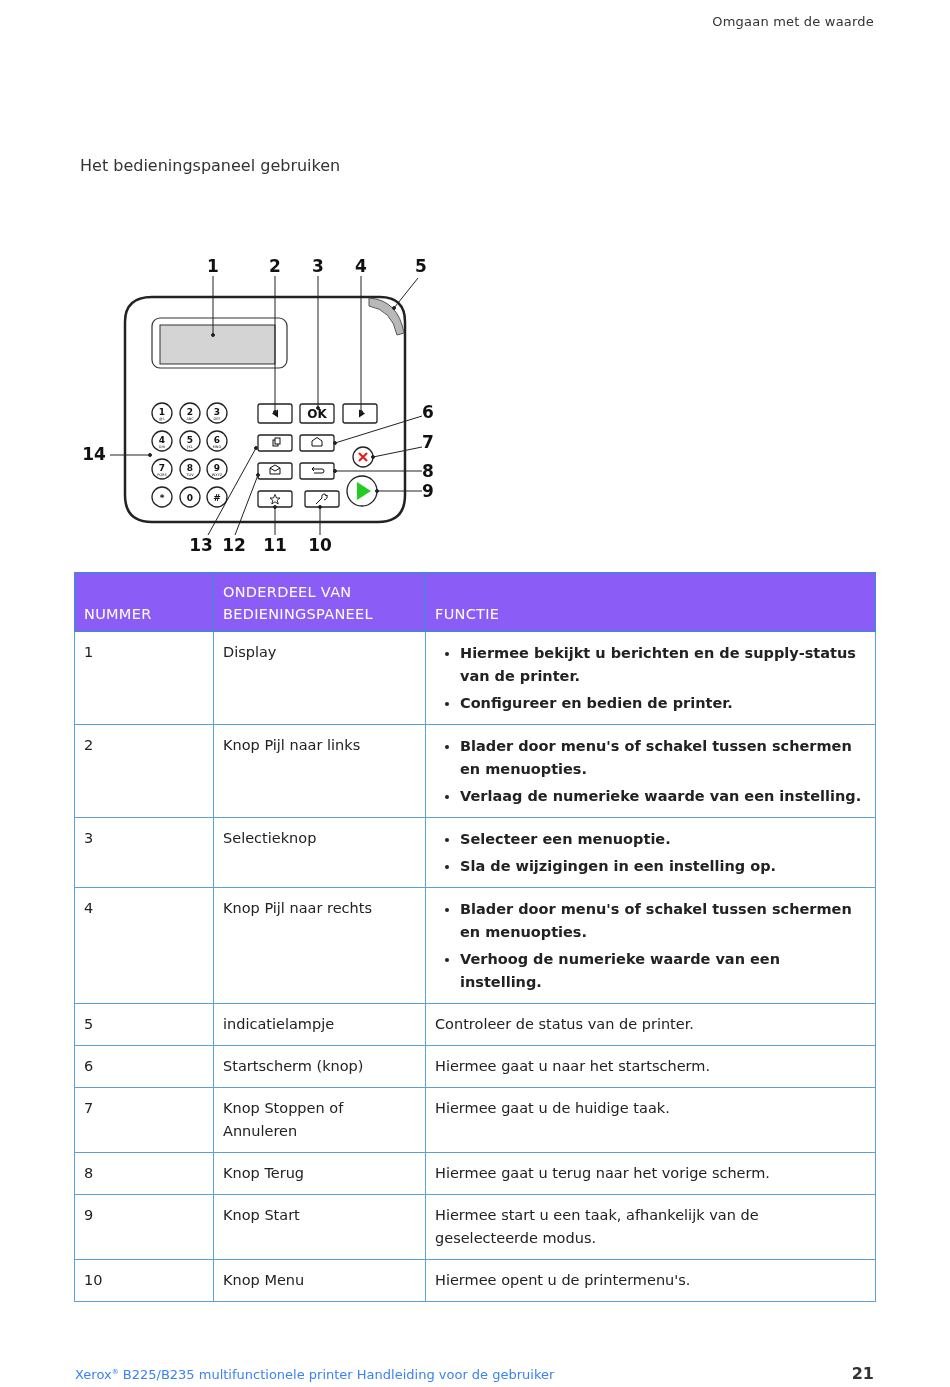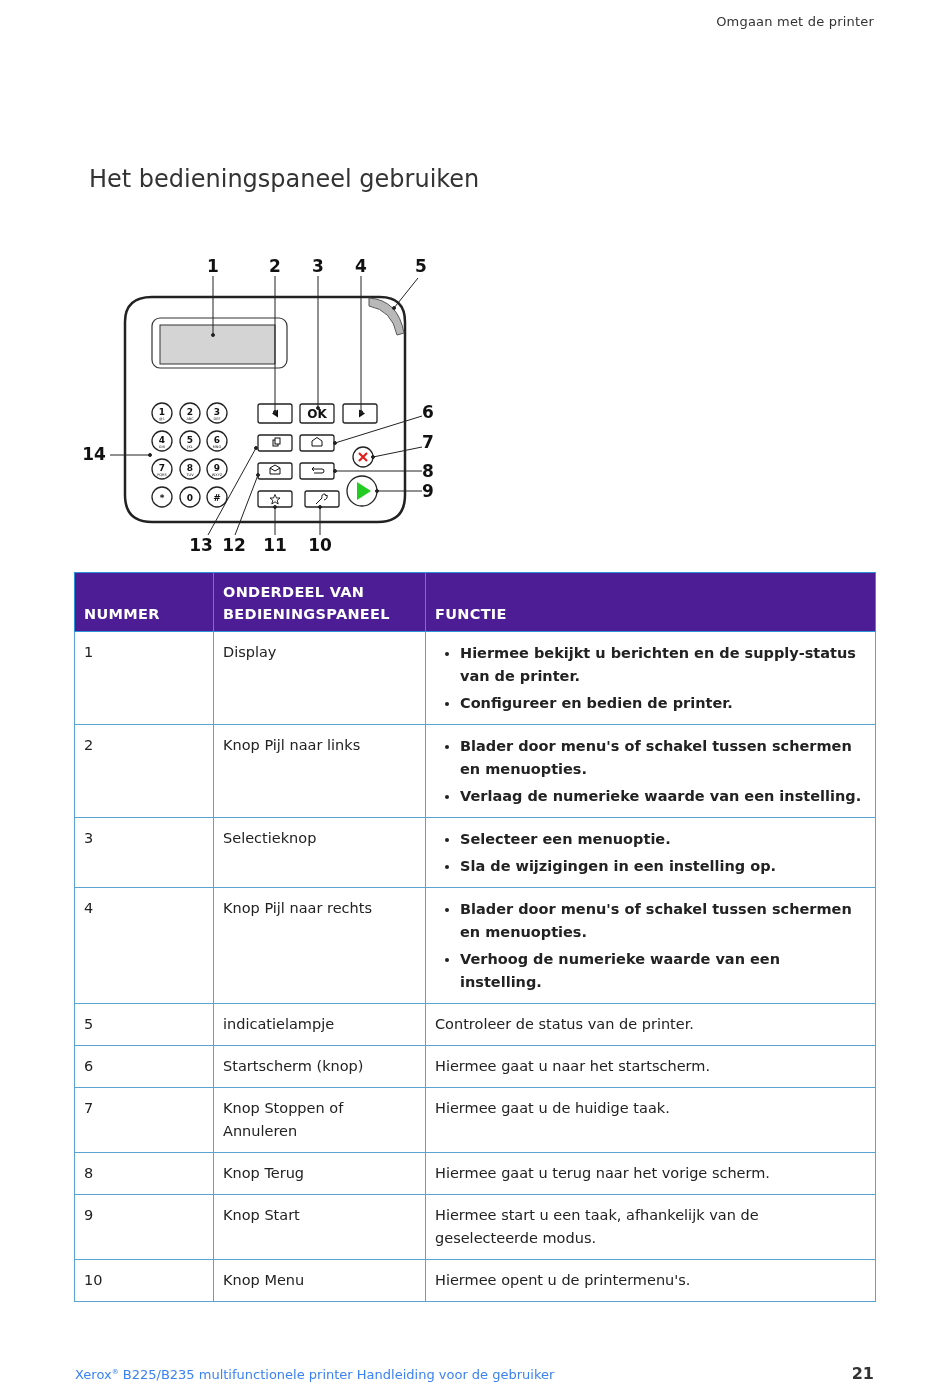--- a/index.html
+++ b/index.html
@@ -6,21 +6,21 @@
   body {
     width: 950px; height: 1387px; position: relative; overflow: hidden;
     font-family: "DejaVu Sans", sans-serif; color: #222222;
   }
   .running-header {
     position: absolute; right: 76px; top: 14px;
     font-size: 13px; color: #333333; letter-spacing: 0.2px;
   }
   .section-title {
     position: absolute; left: 75px; top: 151px;
-    font-size: 24px; font-weight: normal; color: #333333; margin: 14px;
+    font-size: 16px; font-weight: normal; color: #333333; margin: 5px;
   }
   .diagram {
     position: absolute; left: 80px; top: 250px; width: 370px; height: 310px;
   }
   .diagram svg text.callout {
     font-family: "DejaVu Sans", sans-serif; font-size: 17px; font-weight: bold; fill: #111111;
   }
   .diagram svg text.keynum {
     font-family: "DejaVu Sans", sans-serif; font-size: 9px; font-weight: bold; fill: #111111;
   }
@@ -30,21 +30,21 @@
   .diagram svg text.oklabel {
     font-family: "DejaVu Sans", sans-serif; font-size: 12px; font-weight: bold; fill: #111111;
   }
 
   table.parts {
     position: absolute; left: 74px; top: 572px; width: 802px;
     border-collapse: collapse; table-layout: fixed;
     font-size: 14.5px; color: #222222;
   }
   table.parts th {
-    background: #4c1d95; color: #ffffff; font-weight: bold;
+    background: #8b5cf6; color: #ffffff; font-weight: normal;
     text-align: left; vertical-align: bottom;
     padding: 8px 9px 6px 9px; height: 44px; line-height: 22px;
     border: 1px solid #2c94d4; letter-spacing: 0.3px;
   }
   table.parts td {
     border: 1px solid #5aa3d3; vertical-align: top;
     padding: 9px 9px 9px 9px; line-height: 23px;
   }
   table.parts col.c1 { width: 139px; }
   table.parts col.c2 { width: 212px; }
@@ -56,21 +56,21 @@
     position: absolute; left: 75px; top: 1367px; font-size: 13px; color: #3b82f6;
   }
   .footer-left sup { font-size: 7px; }
   .footer-page {
     position: absolute; right: 76px; top: 1364px; font-size: 16px; color: #333333; font-weight: bold;
   }
 </style>
 </head>
 <body>
 
-<div class="running-header">Omgaan met de printer</div>
+<div class="running-header">Omgaan met de waarde</div>
 
 <h2 class="section-title">Het bedieningspaneel gebruiken</h2>
 
 <div class="diagram">
   <svg width="370" height="310" viewBox="0 0 370 310" xmlns="http://www.w3.org/2000/svg">
 
     <path d="M72,47 L300,47 Q325,47 325,72 L325,245 Q325,272 298,272 L72,272 Q45,272 45,245 L45,72 Q45,47 72,47 Z" fill="#ffffff" stroke="#222" stroke-width="2.5"></path>
 
     <path d="M289,48 Q318,50 324,83 L317,85 Q312,60 289,56 Z" fill="#b8b8b8" stroke="#555" stroke-width="1"></path>
 

